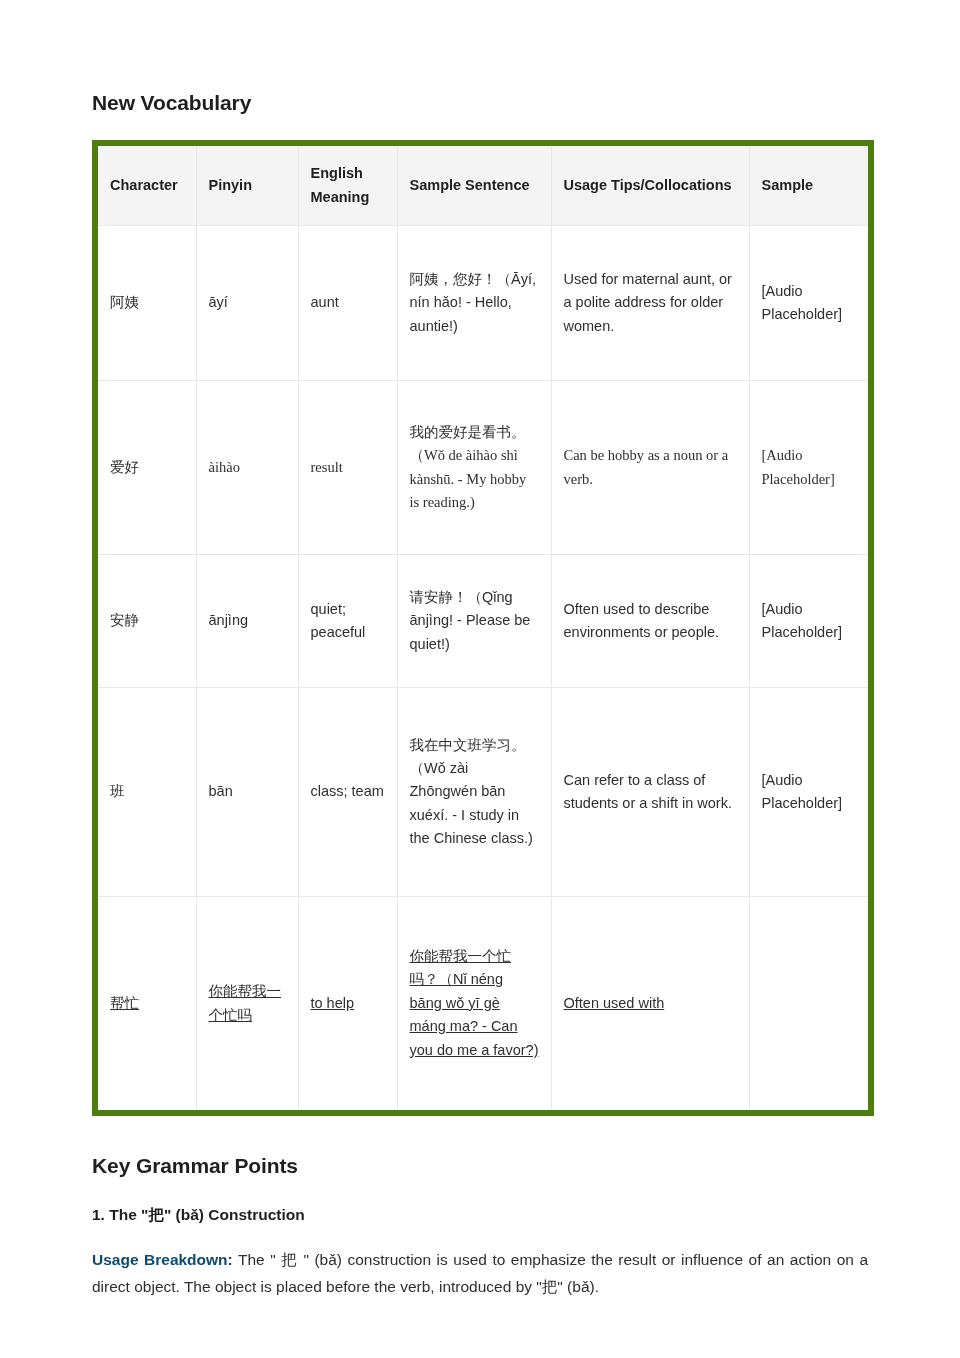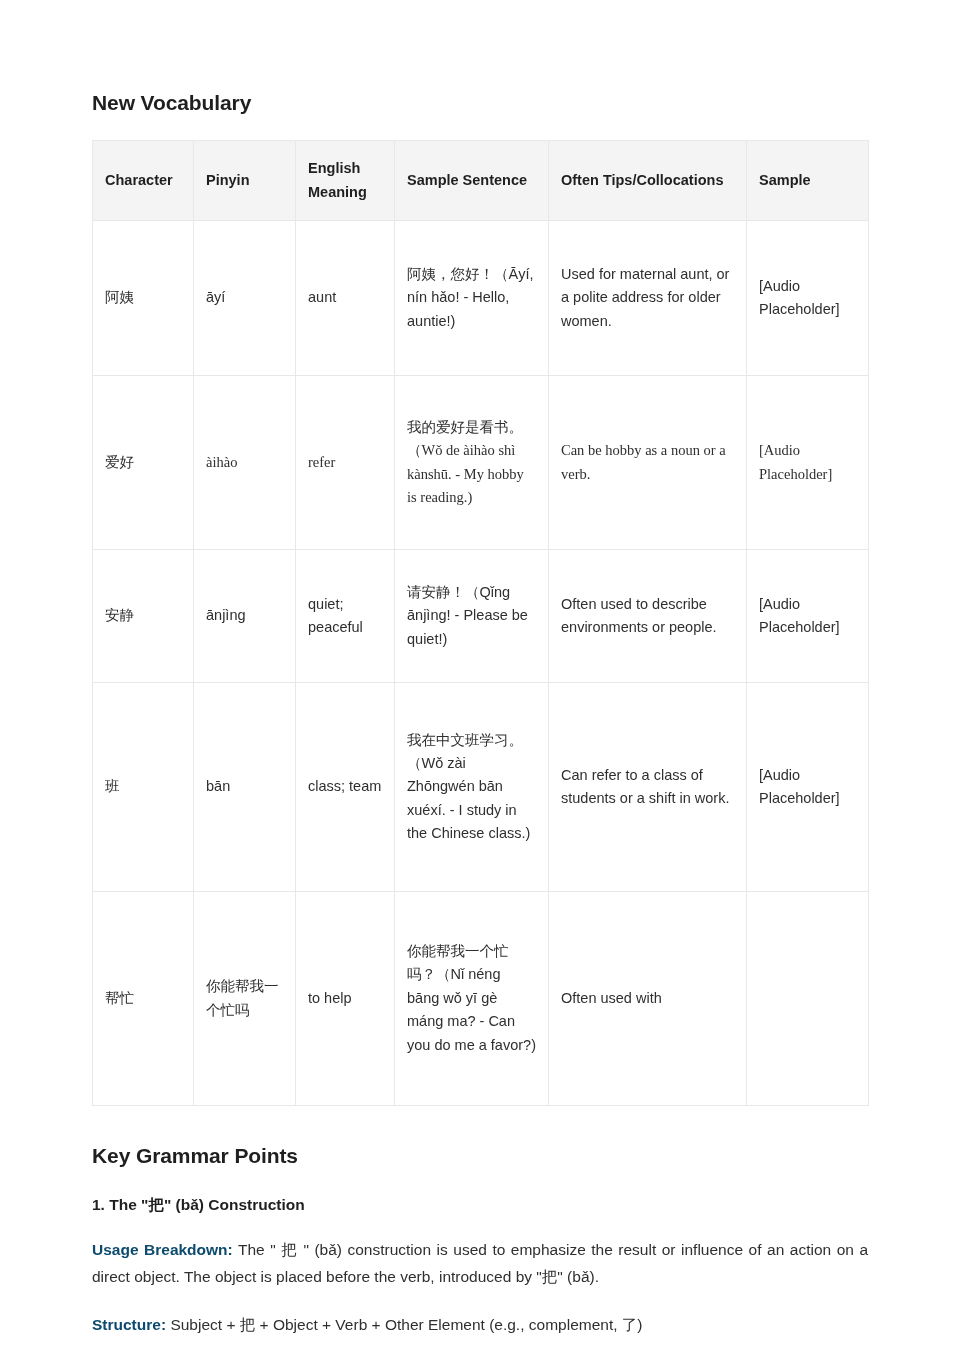--- a/index.html
+++ b/index.html
@@ -32,21 +32,21 @@
   }
   h2.section-title.grammar {
     margin-top: 37px;
     margin-bottom: 8px;
   }
 
   table.vocab {
     border-collapse: collapse;
     width: 776px;
     table-layout: fixed;
-    border: 1px solid #4d7c0f;
+    border: 6px solid #4d7c0f;
     font-size: 14.5px;
   }
   table.vocab th, table.vocab td {
     border: 1px solid #e8e8e8;
     vertical-align: middle;
     text-align: left;
     padding: 14px 12px;
     line-height: 1.62;
     color: #2f2f2f;
     font-weight: normal;
@@ -64,21 +64,21 @@
   col.c-pinyin   { width: 102px; }
   col.c-meaning  { width:  99px; }
   col.c-sample   { width: 154px; }
   col.c-usage    { width: 198px; }
   col.c-audio    { width: 122px; }
 
   .row-1 td { height: 126px; }
   .row-2 td { height: 145px; font-family: Liberation Serif, serif; }
   .row-3 td { height: 104px; }
   .row-4 td { height: 180px; }
-  .row-5 td { height: 185px; }
+  .row-5 td { height: 185px; text-decoration: underline; }
 
   h3.grammar-point {
     font-size: 15.5px;
     font-weight: bold;
     color: #1f1f1f;
     margin: 25px 0 0 0;
     line-height: 1.4;
   }
 
   p.para {
@@ -113,37 +113,37 @@
       <col class="c-sample">
         <col class="c-usage">
         <col class="c-audio">
     </colgroup>
     <thead>
       <tr>
         <th>Character</th>
         <th>Pinyin</th>
         <th>English Meaning</th>
         <th>Sample Sentence</th>
-        <th>Often Tips/Collocations</th>
+        <th>Usage Tips/Collocations</th>
         <th>Sample</th>
       </tr>
     </thead>
     <tbody>
       <tr class="row-1">
         <td>阿姨</td>
         <td>āyí</td>
         <td>aunt</td>
         <td>阿姨，您好！（Āyí, nín hǎo! - Hello, auntie!)</td>
         <td>Used for maternal aunt, or a polite address for older women.</td>
         <td>[Audio Placeholder]</td>
       </tr>
       <tr class="row-2">
         <td>爱好</td>
         <td>àihào</td>
-        <td>refer</td>
+        <td>result</td>
         <td>我的爱好是看书。（Wǒ de àihào shì kànshū. - My hobby is reading.)</td>
         <td>Can be hobby as a noun or a verb.</td>
         <td>[Audio Placeholder]</td>
       </tr>
       <tr class="row-3">
         <td>安静</td>
         <td>ānjìng</td>
         <td>quiet; peaceful</td>
         <td>请安静！（Qǐng ānjìng! - Please be quiet!)</td>
         <td>Often used to describe environments or people.</td>
@@ -167,15 +167,14 @@
       </tr>
     </tbody>
   </table>
 
   <h2 class="section-title grammar">Key Grammar Points</h2>
 
   <h3 class="grammar-point">1. The "把" (bǎ) Construction</h3>
 
   <p class="para"><b>Usage Breakdown:</b><span> The " 把 " (bǎ) construction is used to emphasize the result or influence of an action on a direct object. The object is placed before the verb, introduced by "把" (bǎ).</span></p>
 
-  <p class="para structure"><b>Structure:</b><span> Subject + 把 + Object + Verb + Other Element (e.g., complement, 了)</span></p>
 
 </div>
 
 </body></html>

